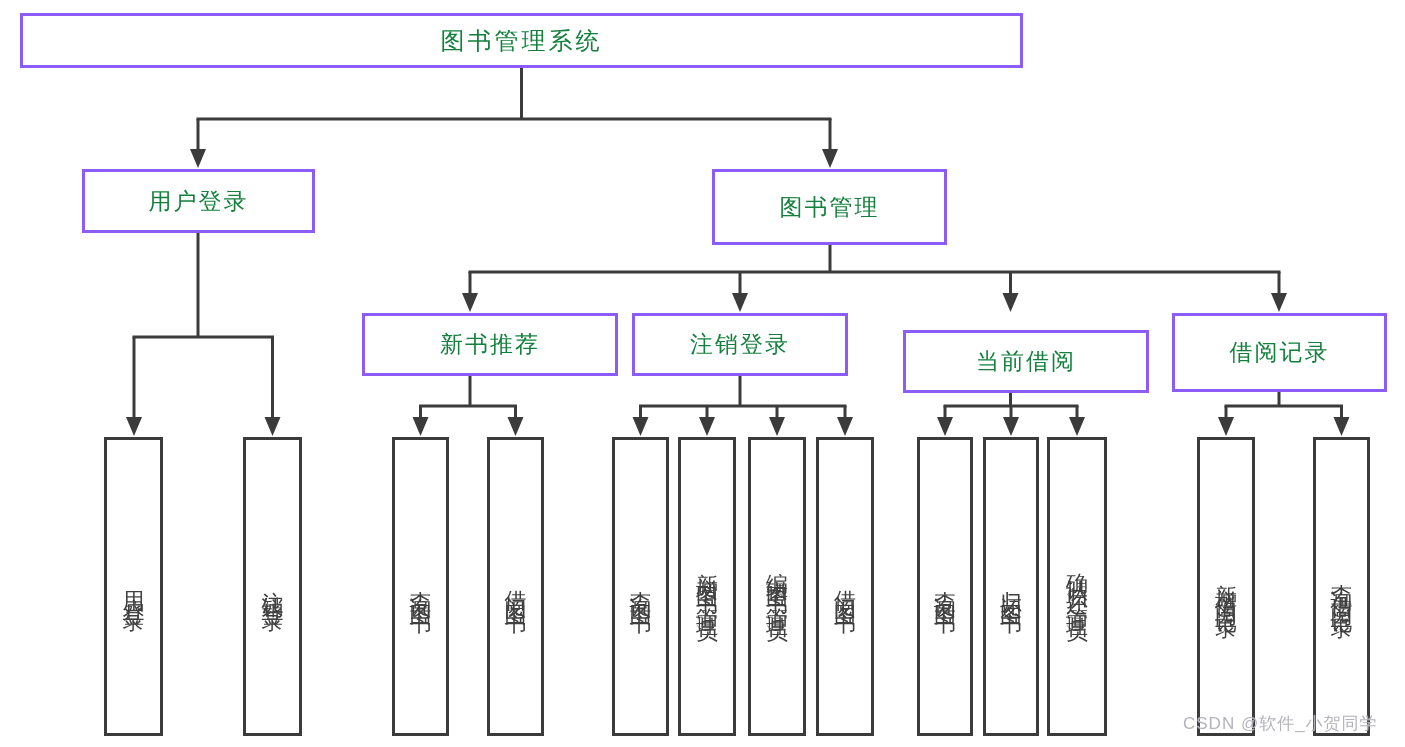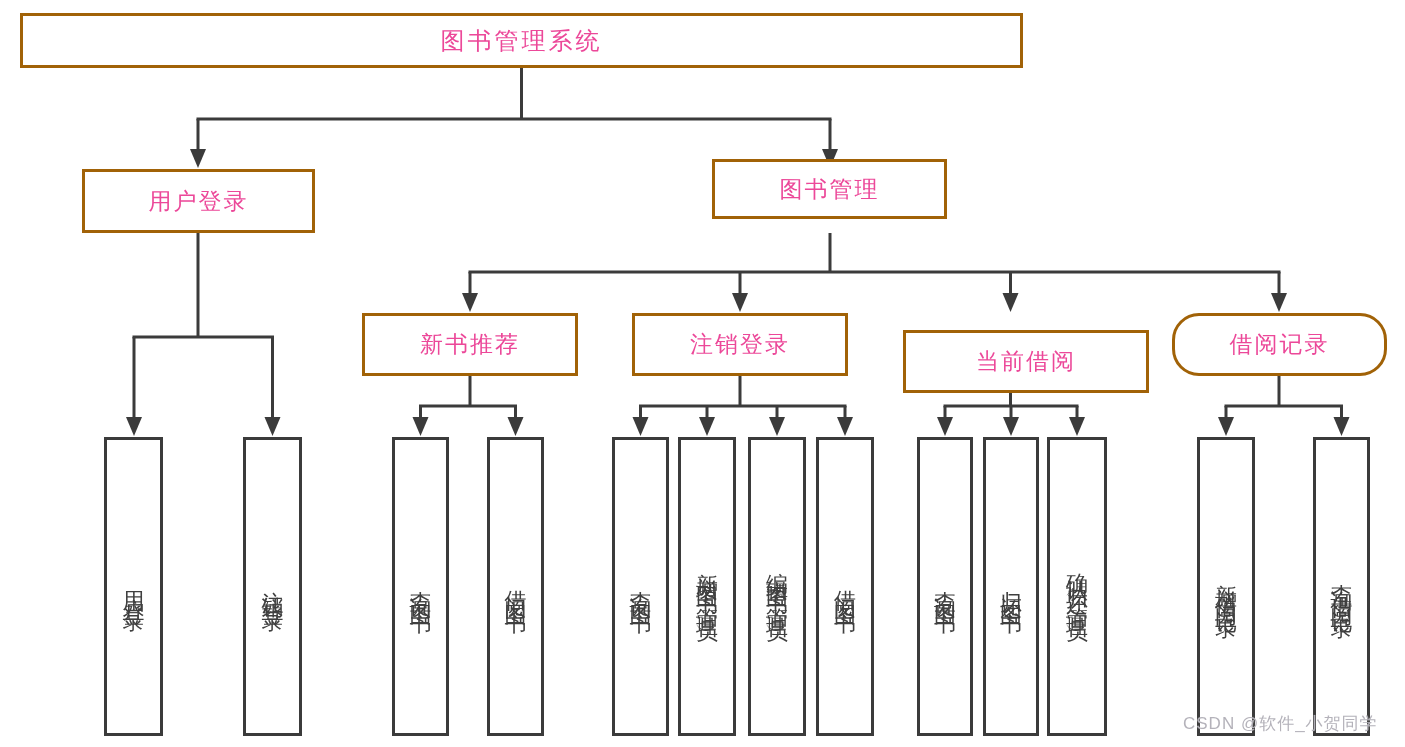--- a/index.html
+++ b/index.html
@@ -7,24 +7,24 @@
     position:relative;
     width:1405px;height:747px;
     background:#ffffff;
     font-family:"Liberation Sans","DejaVu Sans",sans-serif;
     overflow:hidden;
   }
   .connectors{position:absolute;left:0;top:0;width:1405px;height:747px;}
   .box{
     position:absolute;
     box-sizing:border-box;
-    border:3px solid #a16207;
+    border:3px solid #8b5cf6;
     background:#ffffff;
     display:flex;align-items:center;justify-content:center;
-    color:#ec4899;
+    color:#15803d;
     font-size:23px;
     letter-spacing:2px;
     line-height:1;
     white-space:nowrap;
   }
   .root-box{font-size:24px;letter-spacing:3px;}
   .leaf{
     position:absolute;
     box-sizing:border-box;
     border:3px solid #3b3b3b;
@@ -117,26 +117,26 @@
       <polygon points="1003,417 1019,417 1011,436"></polygon>
       <polygon points="1069,417 1085,417 1077,436"></polygon>
       <polygon points="1218,417 1234,417 1226,436"></polygon>
       <polygon points="1333.5,417 1349.5,417 1341.5,436"></polygon>
     </g>
   </svg>
 
   <div class="box root-box" style="left:20px;top:13px;width:1003px;height:55px;">图书管理系统</div>
 
   <div class="box" style="left:82px;top:169px;width:233px;height:64px;">用户登录</div>
-  <div class="box" style="left:712px;top:159px;width:235px;height:60px;text-align:center;">图书管理</div>
+  <div class="box" style="left:712px;top:169px;width:235px;height:76px;text-align:center;">图书管理</div>
 
-  <div class="box" style="left:362px;top:313px;width:216px;height:63px;">新书推荐</div>
+  <div class="box" style="left:362px;top:313px;width:256px;height:63px;">新书推荐</div>
   <div class="box" style="left:632px;top:313px;width:216px;height:63px;">注销登录</div>
   <div class="box" style="left:903px;top:330px;width:246px;height:63px;">当前借阅</div>
-  <div class="box" style="left:1172px;top:313px;width:215px;height:63px;border-radius:27px;">借阅记录</div>
+  <div class="box" style="left:1172px;top:313px;width:215px;height:79px;">借阅记录</div>
 
   <div class="leaf" style="left:104px;top:437px;width:59px;height:299px;">用户登录</div>
   <div class="leaf" style="left:243px;top:437px;width:59px;height:299px;">注销登录</div>
   <div class="leaf" style="left:392px;top:437px;width:57px;height:299px;">查询图书</div>
   <div class="leaf" style="left:487px;top:437px;width:57px;height:299px;">借阅图书</div>
   <div class="leaf" style="left:612px;top:437px;width:57px;height:299px;">查询图书</div>
   <div class="leaf" style="left:678px;top:437px;width:58px;height:299px;">新增图书（管理员）</div>
   <div class="leaf" style="left:748px;top:437px;width:58px;height:299px;">编辑图书（管理员）</div>
   <div class="leaf" style="left:816px;top:437px;width:58px;height:299px;">借阅图书</div>
   <div class="leaf" style="left:917px;top:437px;width:56px;height:299px;">查询图书</div>

